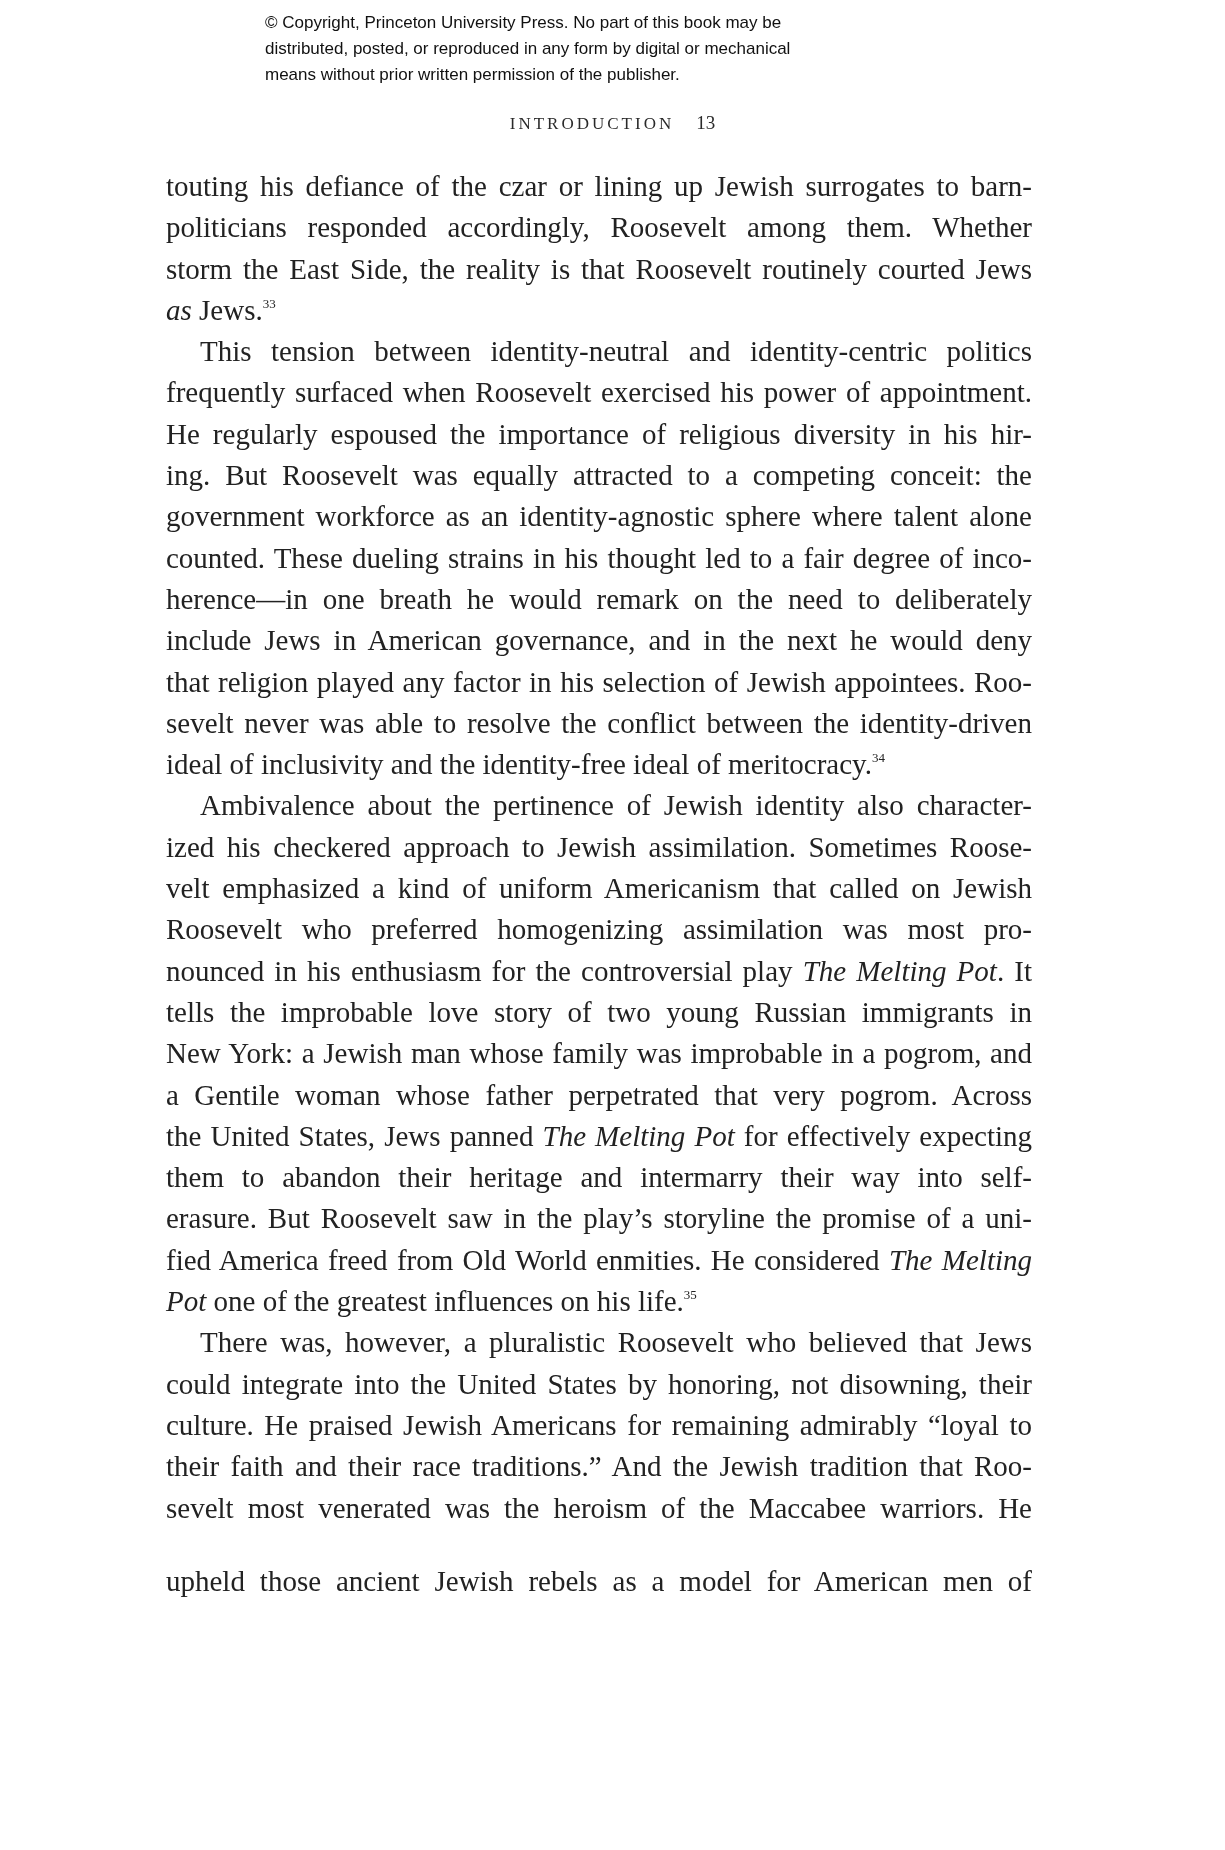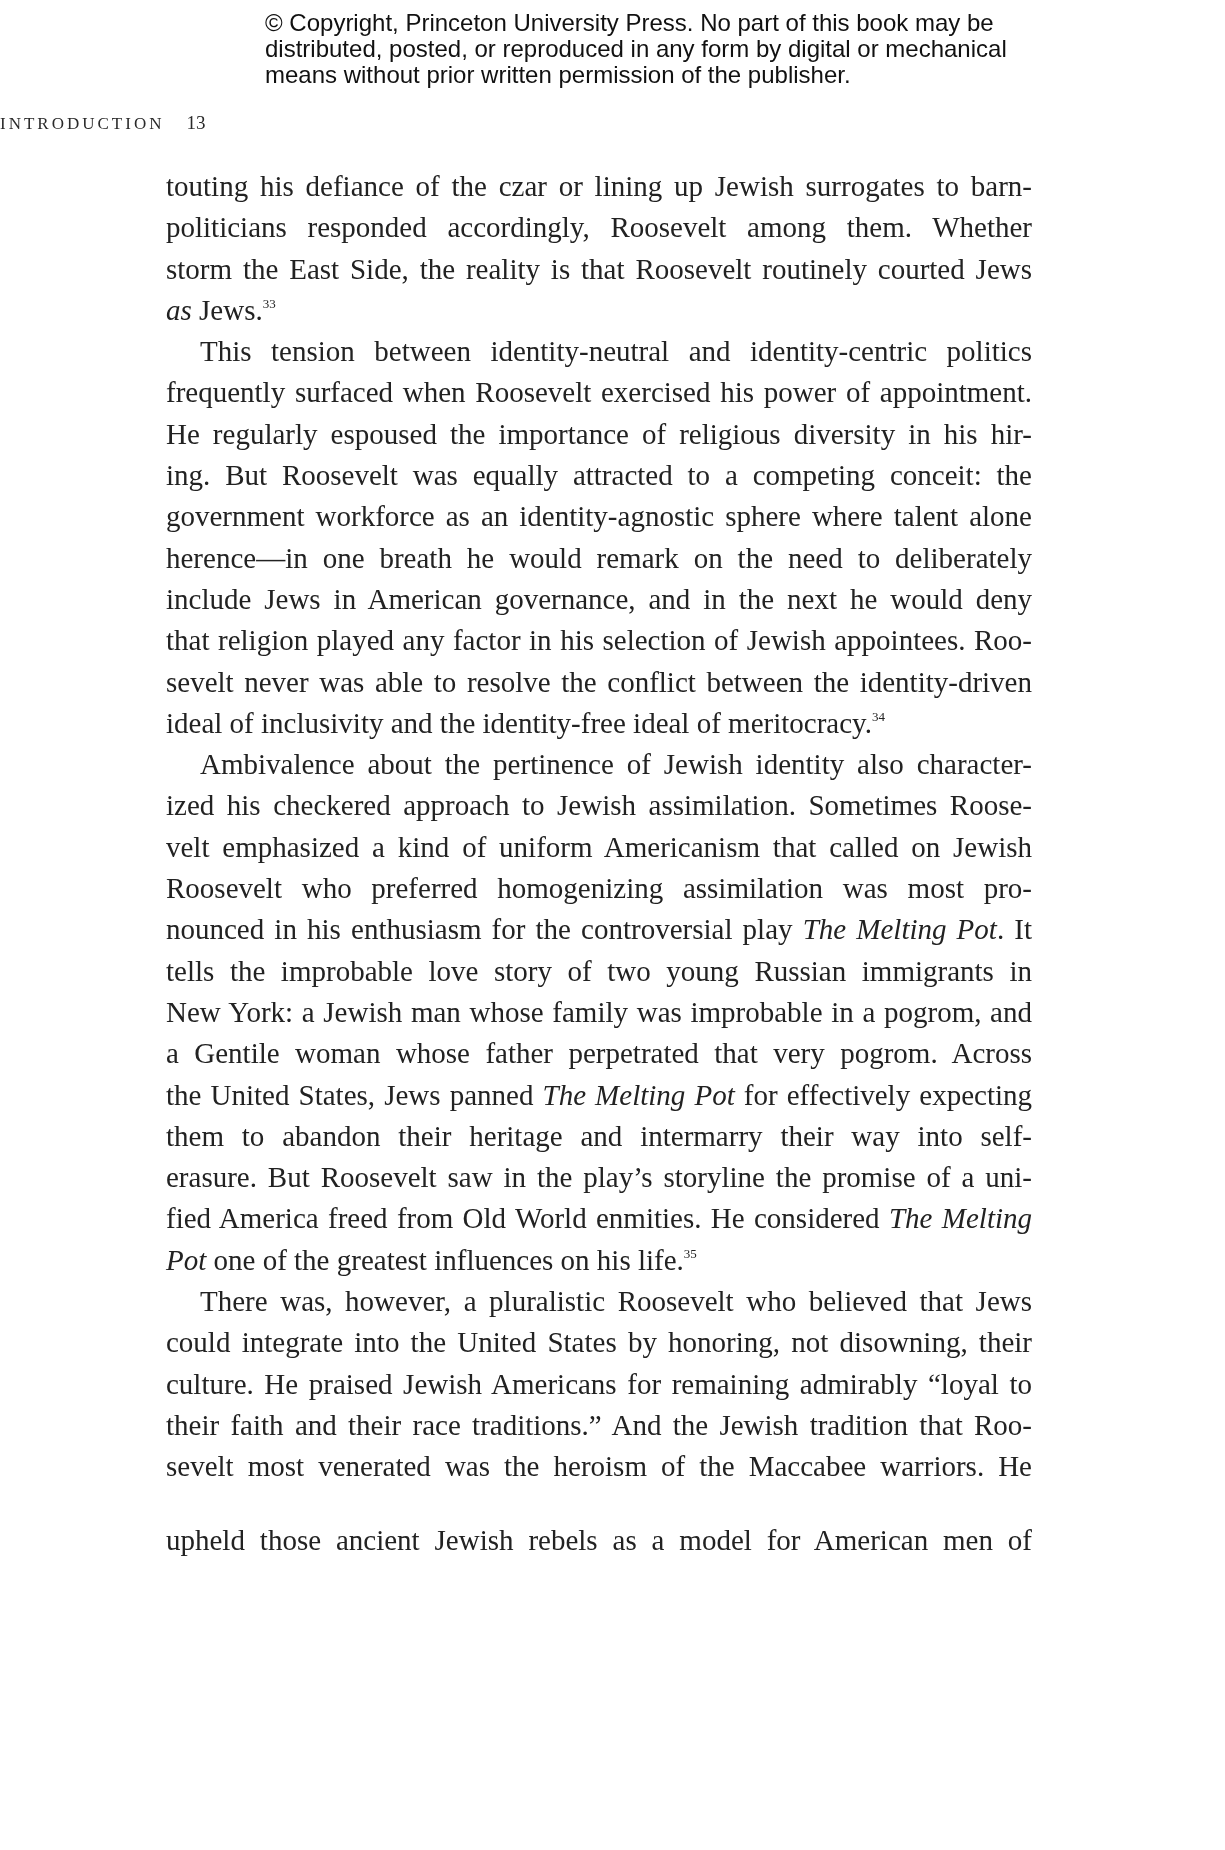--- a/index.html
+++ b/index.html
@@ -1,19 +1,19 @@
 <!DOCTYPE html>
 <html><head>
 <meta charset="utf-8">
 <style>
   html, body { margin: 0; padding: 0; background: #ffffff; }
   body { width: 1225px; height: 1850px; position: relative; overflow: hidden; color: #1e1e1e; }
-  .copyright { position: absolute; left: 265px; top: 10px; width: 760px; font-family: "Liberation Sans", sans-serif; font-size: 24px; line-height: 26px; color: #111; }
+  .copyright { position: absolute; left: 265px; top: 10px; width: 760px; font-family: "Liberation Sans", sans-serif; font-size: 17px; line-height: 26px; color: #111; }
   .copyright div { white-space: nowrap; }
-  .running-head { position: absolute; left: 0; width: 1225px; top: 112px; text-align: left; font-family: "Liberation Serif", serif; font-size: 17px; letter-spacing: 3px; color: #2a2a2a; }
+  .running-head { position: absolute; left: 0; width: 1225px; top: 112px; text-align: center; font-family: "Liberation Serif", serif; font-size: 17px; letter-spacing: 3px; color: #2a2a2a; }
   .running-head .pg { margin-left: 22px; letter-spacing: 0; font-size: 19px; }
   .body-text { position: absolute; left: 166px; top: 166px; width: 866px; font-family: "Liberation Serif", serif; font-size: 29px; color: #222; }
   .line { height: 41.3px; line-height: 41.3px; white-space: nowrap; text-align: justify; text-align-last: justify; overflow: visible; }
   .line.last { text-align-last: left; }
   .line.indent { padding-left: 34px; }
   .line sup { font-size: 13px; line-height: 0; vertical-align: 12px; }
   .footer { position: absolute; left: 0; width: 1225px; top: 1885px; text-align: center; font-family: "Liberation Sans", sans-serif; font-size: 21px; color: #111; }
 </style>
 </head>
 <body>
@@ -33,20 +33,21 @@
   <div class="line" style="word-spacing: 0px;"><span>touting his defiance of the czar or lining up Jewish surrogates to barn-</span></div>
   <div class="line" style="word-spacing: 0px;"><span>politicians responded accordingly, Roosevelt among them. Whether</span></div>
   <div class="line" style="word-spacing: 0px;"><span>storm the East Side, the reality is that Roosevelt routinely courted Jews</span></div>
   <div class="line last"><i>as</i><span> Jews.</span><sup>33</sup></div>
 
   <div class="line indent" style="word-spacing: 0px;"><span>This tension between identity-neutral and identity-centric politics</span></div>
   <div class="line" style="word-spacing: 0px;"><span>frequently surfaced when Roosevelt exercised his power of appointment.</span></div>
   <div class="line" style="word-spacing: 0px;"><span>He regularly espoused the importance of religious diversity in his hir-</span></div>
   <div class="line" style="word-spacing: 0px;"><span>ing. But Roosevelt was equally attracted to a competing conceit: the</span></div>
   <div class="line" style="word-spacing: 0px;"><span>government workforce as an identity-agnostic sphere where talent alone</span></div>
+  <div class="line" style="word-spacing: 0px;"><span>counted. These dueling strains in his thought led to a fair degree of inco-</span></div>
   <div class="line" style="word-spacing: 0px;"><span>herence—in one breath he would remark on the need to deliberately</span></div>
   <div class="line" style="word-spacing: 0px;"><span>include Jews in American governance, and in the next he would deny</span></div>
   <div class="line" style="word-spacing: 0px;"><span>that religion played any factor in his selection of Jewish appointees. Roo-</span></div>
   <div class="line" style="word-spacing: 0px;"><span>sevelt never was able to resolve the conflict between the identity-driven</span></div>
   <div class="line last"><span>ideal of inclusivity and the identity-free ideal of meritocracy.</span><sup>34</sup></div>
 
   <div class="line indent" style="word-spacing: 0px;"><span>Ambivalence about the pertinence of Jewish identity also character-</span></div>
   <div class="line" style="word-spacing: 0px;"><span>ized his checkered approach to Jewish assimilation. Sometimes Roose-</span></div>
   <div class="line" style="word-spacing: 0px;"><span>velt emphasized a kind of uniform Americanism that called on Jewish</span></div>
   <div class="line" style="word-spacing: 0px;"><span>Roosevelt who preferred homogenizing assimilation was most pro-</span></div>

